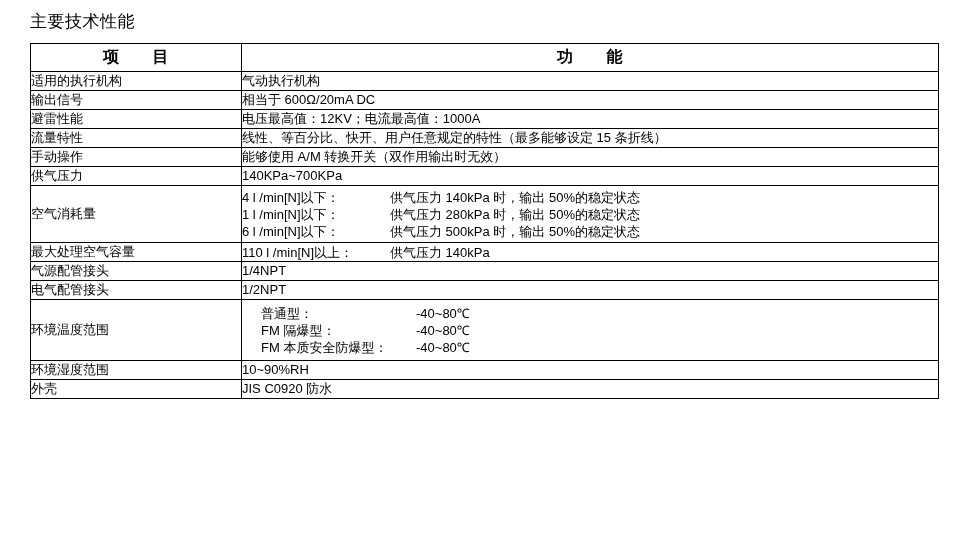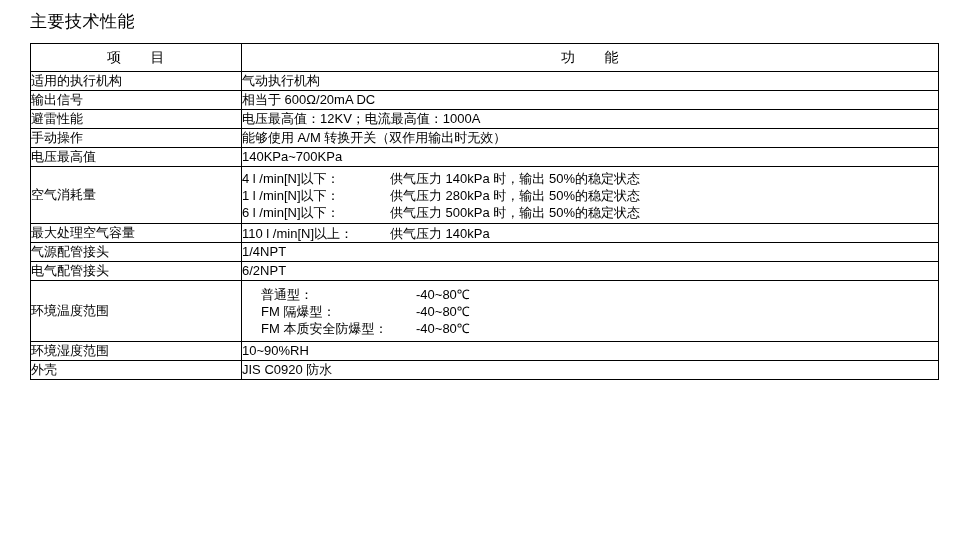--- a/index.html
+++ b/index.html
@@ -37,23 +37,23 @@
   table.spec td, table.spec th {
     border: 1px solid #000000;
     vertical-align: middle;
     padding: 0;
   }
   col.c1 { width: 211px; }
   col.c2 { width: 697px; }
 
   .hdr-cell {
     text-align: center;
-    font-weight: normal;
+    font-weight: bold;
     height: 27px;
-    font-size: 14px;
+    font-size: 16px;
     letter-spacing: 0.5px;
   }
 
   .item-cell {
     padding: 7px 0 7px 18px;
     font-size: 13px;
     line-height: 18px;
   }
   .val-cell {
     padding: 7px 0 7px 10px;
@@ -98,25 +98,29 @@
       </tr>
       <tr>
         <td class="item-cell">输出信号</td>
         <td class="val-cell">相当于 600Ω/20mA DC</td>
       </tr>
       <tr>
         <td class="item-cell">避雷性能</td>
         <td class="val-cell">电压最高值：12KV；电流最高值：1000A</td>
       </tr>
       <tr>
+        <td class="item-cell">流量特性</td>
+        <td class="val-cell">线性、等百分比、快开、用户任意规定的特性（最多能够设定 15 条折线）</td>
+      </tr>
+      <tr>
         <td class="item-cell">手动操作</td>
         <td class="val-cell">能够使用 A/M 转换开关（双作用输出时无效）</td>
       </tr>
       <tr>
-        <td class="item-cell">电压最高值</td>
+        <td class="item-cell">供气压力</td>
         <td class="val-cell">140KPa~700KPa</td>
       </tr>
       <tr class="tall-row">
         <td class="item-cell">空气消耗量</td>
         <td class="val-cell multi">
           <span class="line"><span class="sub-a">4 l /min[N]以下：</span><span class="sub-c">供气压力 140kPa 时，输出 50%的稳定状态</span></span>
           <span class="line"><span class="sub-a">1 l /min[N]以下：</span><span class="sub-c">供气压力 280kPa 时，输出 50%的稳定状态</span></span>
           <span class="line"><span class="sub-a">6 l /min[N]以下：</span><span class="sub-c">供气压力 500kPa 时，输出 50%的稳定状态</span></span>
         </td>
       </tr>
@@ -125,21 +129,21 @@
         <td class="val-cell multi">
           <span class="line"><span class="sub-a">110 l /min[N]以上：</span><span class="sub-c">供气压力 140kPa</span></span>
         </td>
       </tr>
       <tr>
         <td class="item-cell">气源配管接头</td>
         <td class="val-cell">1/4NPT</td>
       </tr>
       <tr>
         <td class="item-cell">电气配管接头</td>
-        <td class="val-cell">6/2NPT</td>
+        <td class="val-cell">1/2NPT</td>
       </tr>
       <tr class="mid-row">
         <td class="item-cell">环境温度范围</td>
         <td class="val-cell multi">
           <span class="line"><span class="sub-b">普通型：</span><span class="sub-c">-40~80℃</span></span>
           <span class="line"><span class="sub-b">FM 隔爆型：</span><span class="sub-c">-40~80℃</span></span>
           <span class="line"><span class="sub-b">FM 本质安全防爆型：</span><span class="sub-c">-40~80℃</span></span>
         </td>
       </tr>
       <tr>

